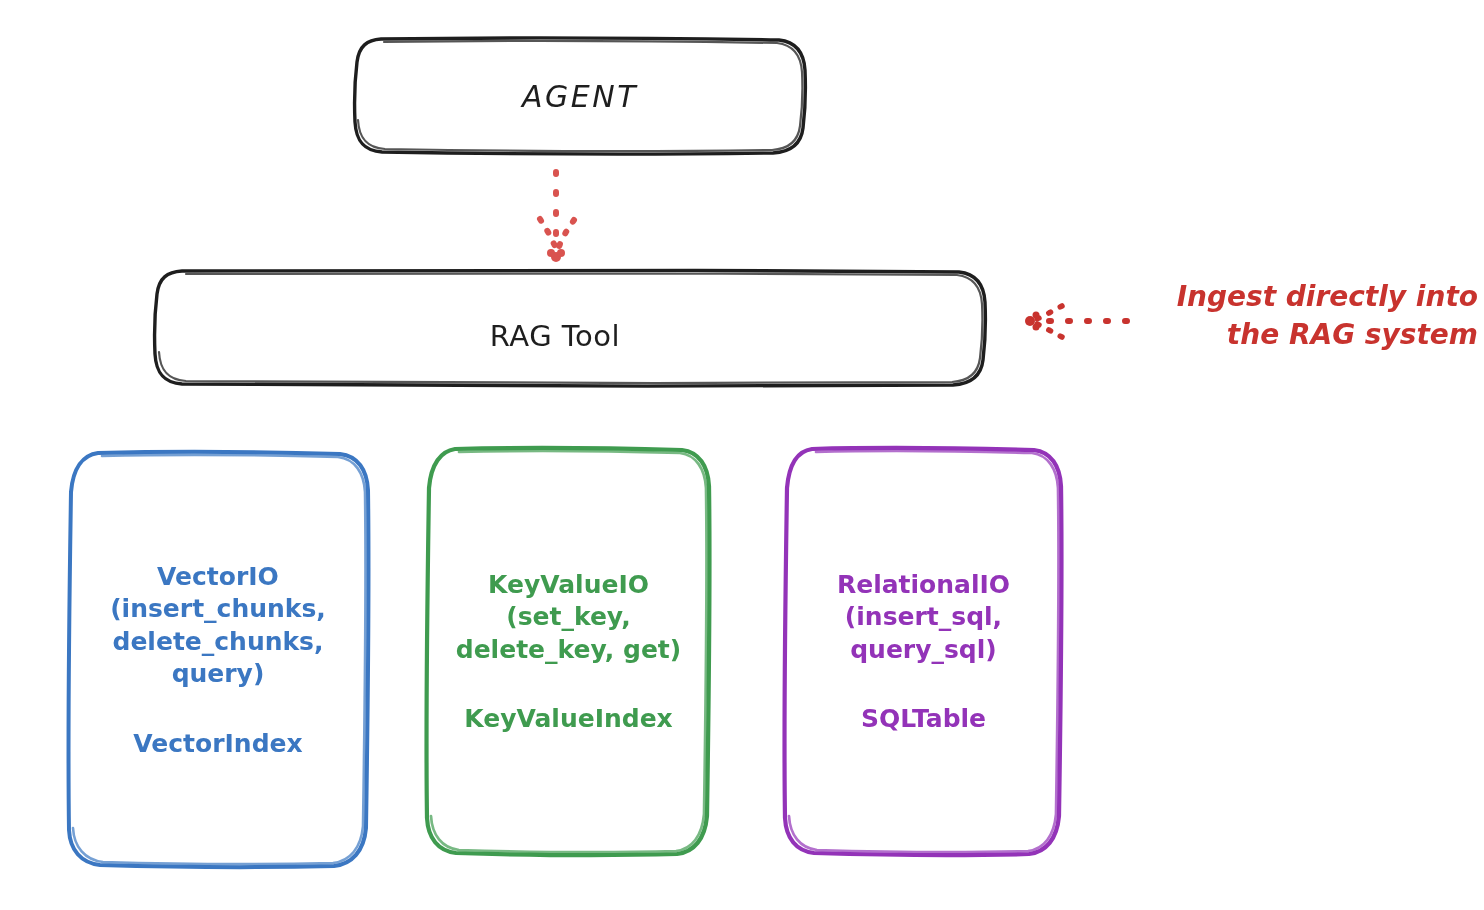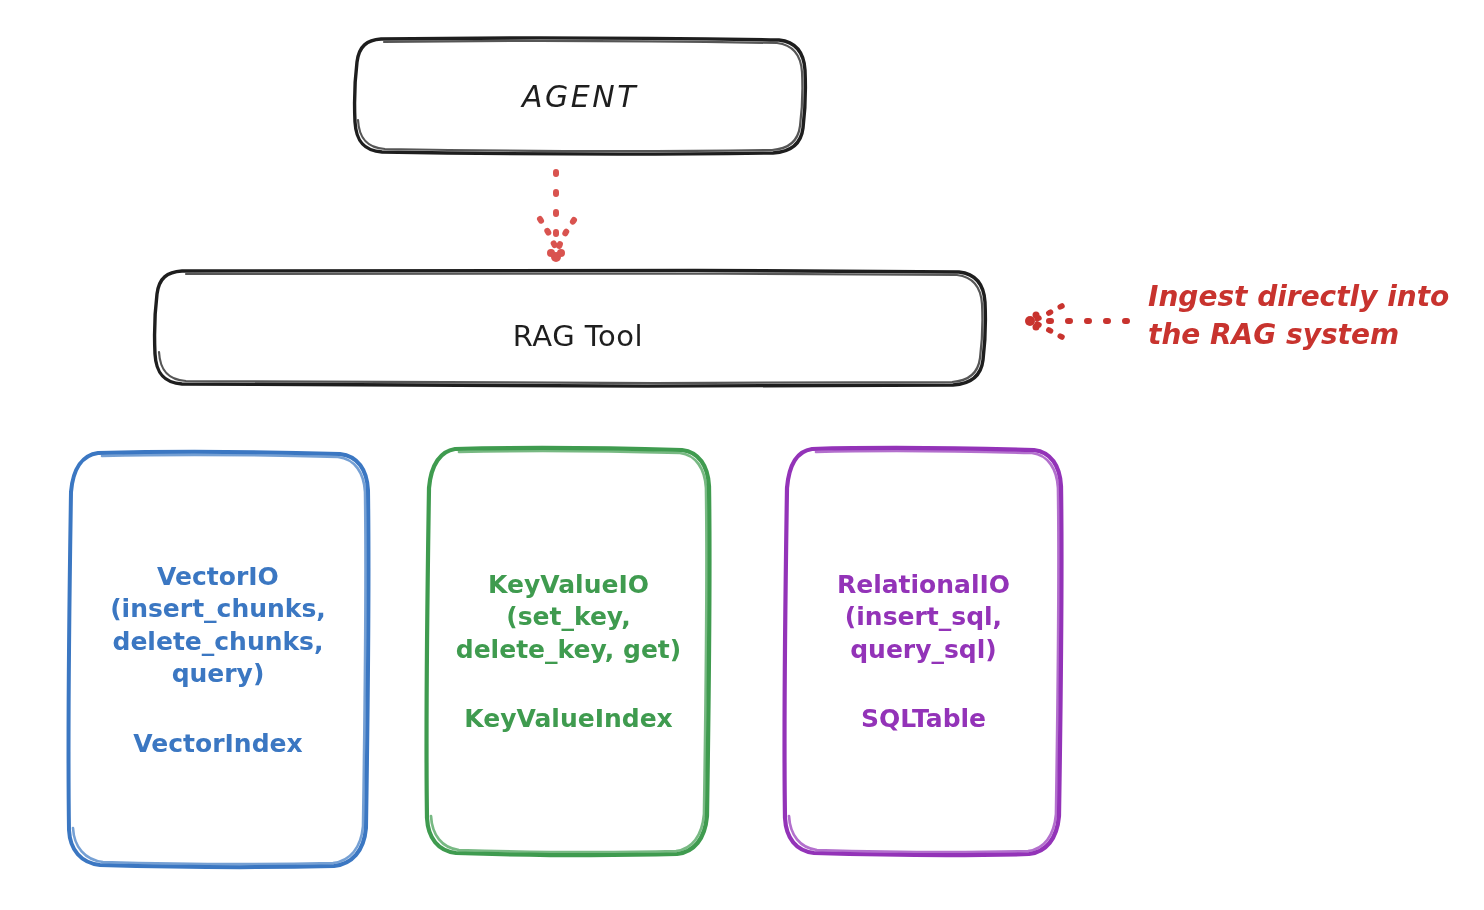--- a/index.html
+++ b/index.html
@@ -44,21 +44,21 @@
     font-family: "DejaVu Sans", sans-serif;
     font-size: 30px;
     font-style: italic;
     font-weight: 400;
     letter-spacing: 2.5px;
     color: #1e1e1e;
   }
 
   
   #ragtool-node {
-    left: 163px;
+    left: 140px;
     top: 270px;
     width: 830px;
     height: 132px;
   }
   #ragtool-node .node-label {
     font-family: "DejaVu Sans", sans-serif;
     font-size: 29px;
     font-weight: 500;
     letter-spacing: 0.5px;
     color: #1e1e1e;
@@ -104,21 +104,21 @@
   #vectorio-node .api-block { letter-spacing: 0px; }
   #keyvalueio-node .api-block { letter-spacing: 0px; }
   #relationalio-node .api-block { letter-spacing: 0px; }
 
   
   #ingest-annotation {
     position: absolute;
     left: 1148px;
     top: 278px;
     width: 330px;
-    text-align: left;
+    text-align: right;
     color: #c8332e;
     font-family: "DejaVu Sans", sans-serif;
     font-size: 28px;
     font-weight: 600;
     line-height: 1.35;
     font-style: italic;
     white-space: pre-line;
   }
 
   .shape-svg {

